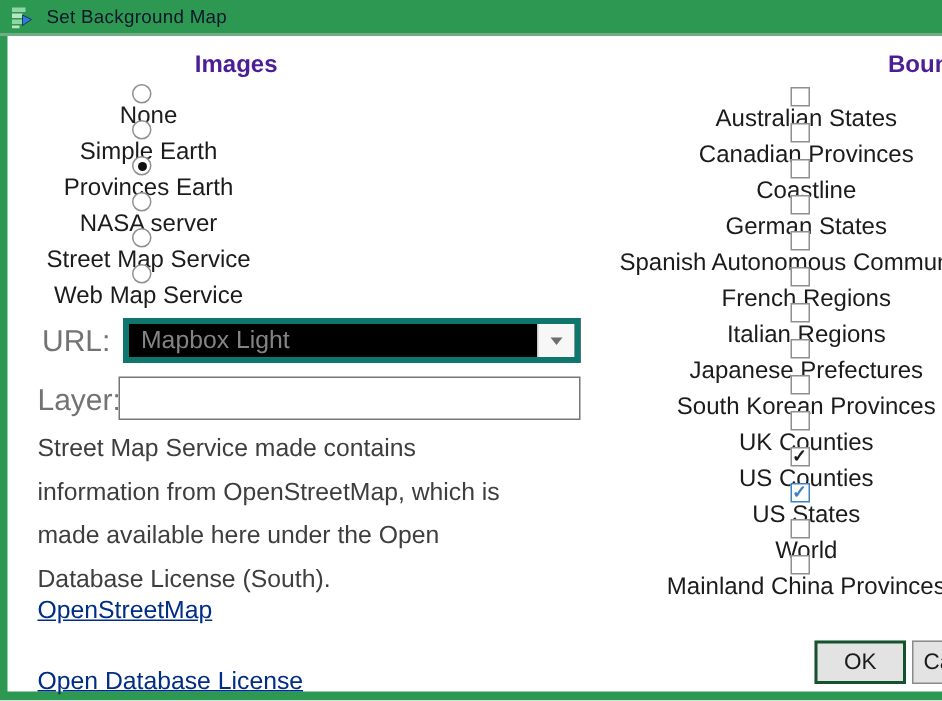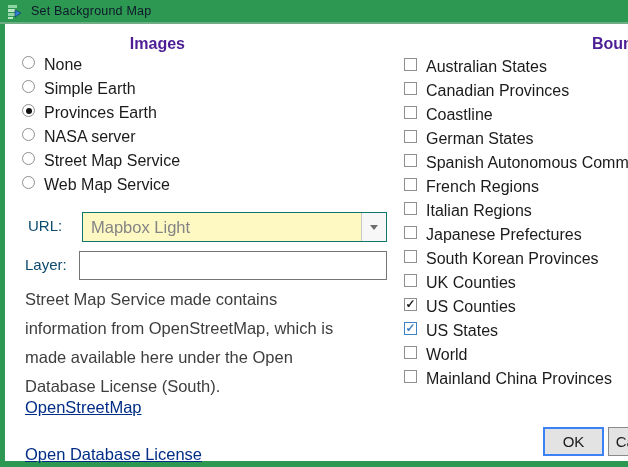--- a/index.html
+++ b/index.html
@@ -25,21 +25,21 @@
   }
   .col-header{
     position:absolute;font-size:16px;font-weight:bold;color:#4c1d95;
     text-align:right;white-space:nowrap;
   }
   #images-header{left:40px;top:11px;width:140px;}
   #boundaries-header{left:455px;top:11px;width:220px;}
 
   .radio-list{position:absolute;left:17px;top:32px;}
   .check-list{position:absolute;left:399px;top:34px;}
-  .opt-row{height:24px;display:flex;cursor:default;white-space:nowrap;}
+  .opt-row{height:24px;display:flex;align-items:center;cursor:default;white-space:nowrap;flex-direction:column;}
   .opt-row .lbl{font-size:16px;color:#1b1b1b;margin-left:9px;}
 
   .radio{
     width:13px;height:13px;border-radius:50%;
     border:1px solid #8f8f8f;background:#fff;box-sizing:border-box;
     position:relative;flex:0 0 auto;
   }
   .radio.sel::after{
     content:"";position:absolute;left:2.5px;top:2.5px;width:6px;height:6px;
     border-radius:50%;background:#111;
@@ -48,27 +48,27 @@
     width:13px;height:13px;border:1px solid #8f8f8f;background:#fff;
     box-sizing:border-box;flex:0 0 auto;position:relative;
     font-size:12px;line-height:11px;text-align:center;color:#1b1b1b;
   }
   .cb.on::after{
     content:"\2713";position:absolute;left:0;top:0;width:11px;height:11px;
     font-weight:bold;
   }
   .cb.hl{border-color:#3c82c4;color:#3c82c4;}
 
-  .field-label{position:absolute;font-size:15px;color:#0c4a6e;white-space:nowrap;}
+  .field-label{position:absolute;font-size:20px;color:#737373;white-space:nowrap;}
   #url-label{left:23px;top:193px;}
   #layer-label{left:20px;top:232px;}
 
   .combo{
     position:absolute;left:77px;top:188px;width:305px;height:30px;
-    border:1px solid #0f766e;background:#fef9c3;box-sizing:border-box;
+    border:4px solid #0f766e;background:#000000;box-sizing:border-box;
     display:flex;align-items:center;
   }
   .combo .combo-value{flex:1;font-size:16.5px;color:#848484;padding-left:8px;white-space:nowrap;overflow:hidden;}
   .combo .combo-arrow{
     width:24px;height:100%;background:#f7f7f7;border-left:1px solid #c8c8c8;
     display:flex;align-items:center;justify-content:center;flex:0 0 auto;
   }
   .combo .combo-arrow::after{
     content:"";width:0;height:0;border-left:4px solid transparent;
     border-right:4px solid transparent;border-top:5px solid #6d6d6d;
@@ -85,21 +85,21 @@
   .links{position:absolute;left:20px;top:374px;display:flex;gap:28px;flex-direction:column;}
   .links a{
     font-size:16.5px;color:#002d86;text-decoration:underline;white-space:nowrap;cursor:pointer;
   }
 
   .btn{
     position:absolute;top:403px;height:29px;background:#e3e3e3;
     font-size:15px;color:#1b1b1b;text-align:center;line-height:26px;
     box-sizing:border-box;cursor:default;font-family:"Liberation Sans",sans-serif;
   }
-  #ok-btn{left:538px;width:61px;border:2px solid #3b82f6;}
+  #ok-btn{left:538px;width:61px;border:2px solid #14532d;}
   #cancel-btn{left:603px;width:62px;border:1px solid #8a8a8a;line-height:27px;}
 </style>
 </head>
 <body>
 
 <div class="window">
 
   <div class="titlebar">
     <svg class="app-icon" viewBox="0 0 15 15">
       <rect x="1" y="1" width="9" height="3" fill="#8fd6a4"></rect>

